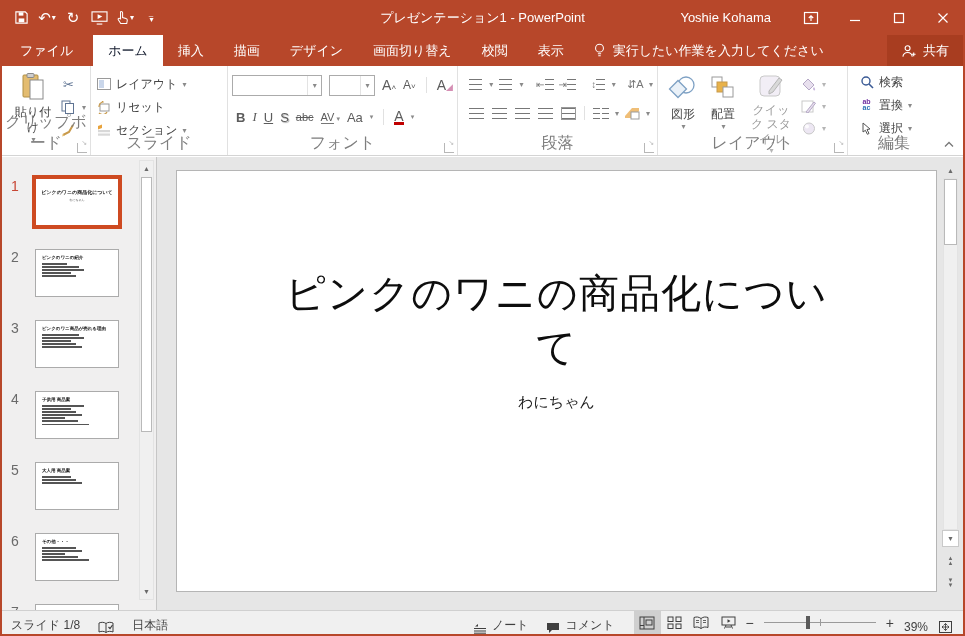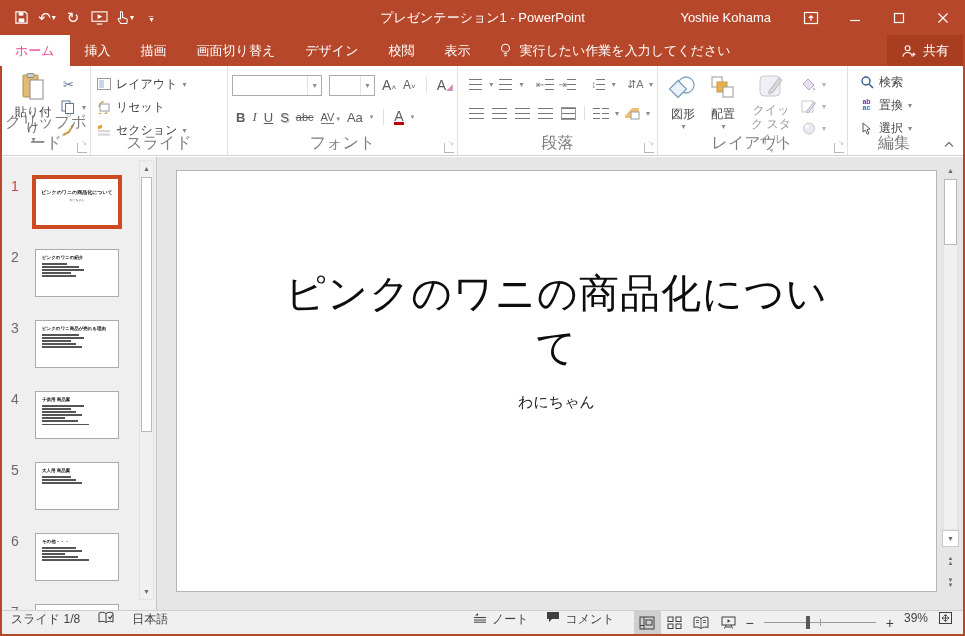--- a/index.html
+++ b/index.html
@@ -20,21 +20,21 @@
   .tb-right { margin-left:auto; display:flex; align-items:center; height:100%; }
   .tb-user { font-size:13px; margin-right:18px; }
   .tb-ctl { width:44px; height:100%; display:flex; align-items:center; justify-content:center; font-size:14px; }
   .tb-ctl svg { display:block; }
 
   
   .tabbar { position:absolute; left:-2px; right:-2px; top:35px; height:31px; background:#B7472A;
             display:flex; align-items:stretch; color:#fff; font-size:13px; }
   .tab { padding:0 15px; display:flex; align-items:center; cursor:default; white-space:nowrap; }
   .tab.file { background:#B7472A; font-weight:400; padding:0 20px; }
-  .tab.active { background:#fff; color:#ec4899; }
+  .tab.active { background:#fff; color:#0f172a; }
   .tellme { display:flex; align-items:center; gap:7px; padding:0 14px; font-size:13px; color:#fff; }
   .share-btn { margin-left:auto; margin-right:2px; background:#A83D20; display:flex; align-items:center;
                gap:6px; padding:0 14px; font-size:13px; }
 
   
   .ribbon { position:absolute; left:0; right:0; top:66px; height:90px; background:#fff;
             border-bottom:1px solid #D4D4D4; display:flex; }
   .rgroup { position:relative; border-right:1px solid #E1E1E1; padding:3px 4px 16px 4px; }
   .rg-label { position:absolute; left:0; right:0; bottom:1px; text-align:center; font-size:16px; color:#7E7E7E; }
   .launcher { position:absolute; right:3px; bottom:2px; width:10px; height:10px; border-left:1px solid #9a9a9a;
@@ -84,21 +84,21 @@
   .e-track { position:relative; width:15px; height:352px; background:#F0F0F0; border:1px solid #E3E3E3; }
   .e-thumb { position:absolute; left:0px; right:0px; top:0; height:66px; background:#fff; border:1px solid #B9B9B9; }
   .e-downbox { width:17px; height:17px; margin-left:-1px; border:1px solid #C9C9C9; background:#fff;
                display:flex; align-items:center; justify-content:center; font-size:7px; color:#6a6a6a; }
   .pn-btn { width:15px; height:16px; display:flex; flex-direction:column; align-items:center; justify-content:center;
             font-size:6px; line-height:5px; color:#6a6a6a; margin-top:6px; }
 
   
   .statusbar { position:absolute; left:0; right:0; bottom:0; height:24px; background:#F0F0F0;
                border-top:1px solid #D0D0D0; display:flex; align-items:center; font-size:12px; color:#3f3f3f; }
-  .sb-item { display:flex; align-items:flex-start; gap:5px; padding:0 9px; height:100%; cursor:default; white-space:nowrap; }
+  .sb-item { display:flex; align-items:flex-end; gap:5px; padding:0 9px; height:100%; cursor:default; white-space:nowrap; }
   .viewbtn { width:27px; height:100%; display:flex; align-items:center; justify-content:center; }
   .viewbtn.active { background:#CFCFCF; }
   .zoom-track { position:relative; width:112px; height:1px; background:#9a9a9a; margin:0 6px; }
   .zoom-tick { position:absolute; left:50%; top:-3px; width:1px; height:7px; background:#9a9a9a; }
   .zoom-thumb { position:absolute; left:38%; top:-6px; width:4px; height:13px; background:#5a5a5a; }
   .zoom-pm { font-size:14px; color:#3f3f3f; padding:0 4px; }
 </style>
 </head>
 <body>
 
@@ -160,25 +160,26 @@
       <div class="tb-ctl">
         <svg width="12" height="12" viewBox="0 0 12 12">
             <path d="M1.5 1.5l9 9M10.5 1.5l-9 9" stroke="#fff" stroke-width="1.2"></path>
           </svg>
       </div>
     </div>
   </div>
 
   <div class="tabbar">
     <div id="tabs" style="display:flex; align-items:stretch;">
+        <div class="tab file">ファイル</div>
         <div class="tab active">ホーム</div>
         <div class="tab">挿入</div>
         <div class="tab">描画</div>
+        <div class="tab">デザイン</div>
         <div class="tab">画面切り替え</div>
-        <div class="tab">デザイン</div>
         <div class="tab">校閲</div>
         <div class="tab">表示</div>
       </div>
     <div class="tellme">
       <svg width="13" height="15" viewBox="0 0 13 16">
           <circle cx="6.5" cy="5.5" r="4.2" fill="none" stroke="#fff" stroke-width="1.1"></circle>
           <path d="M4.8 11.5h3.4M5.2 13.5h2.6" stroke="#fff" stroke-width="1.1"></path>
         </svg>
       <span>実行したい作業を入力してください</span>
     </div>

